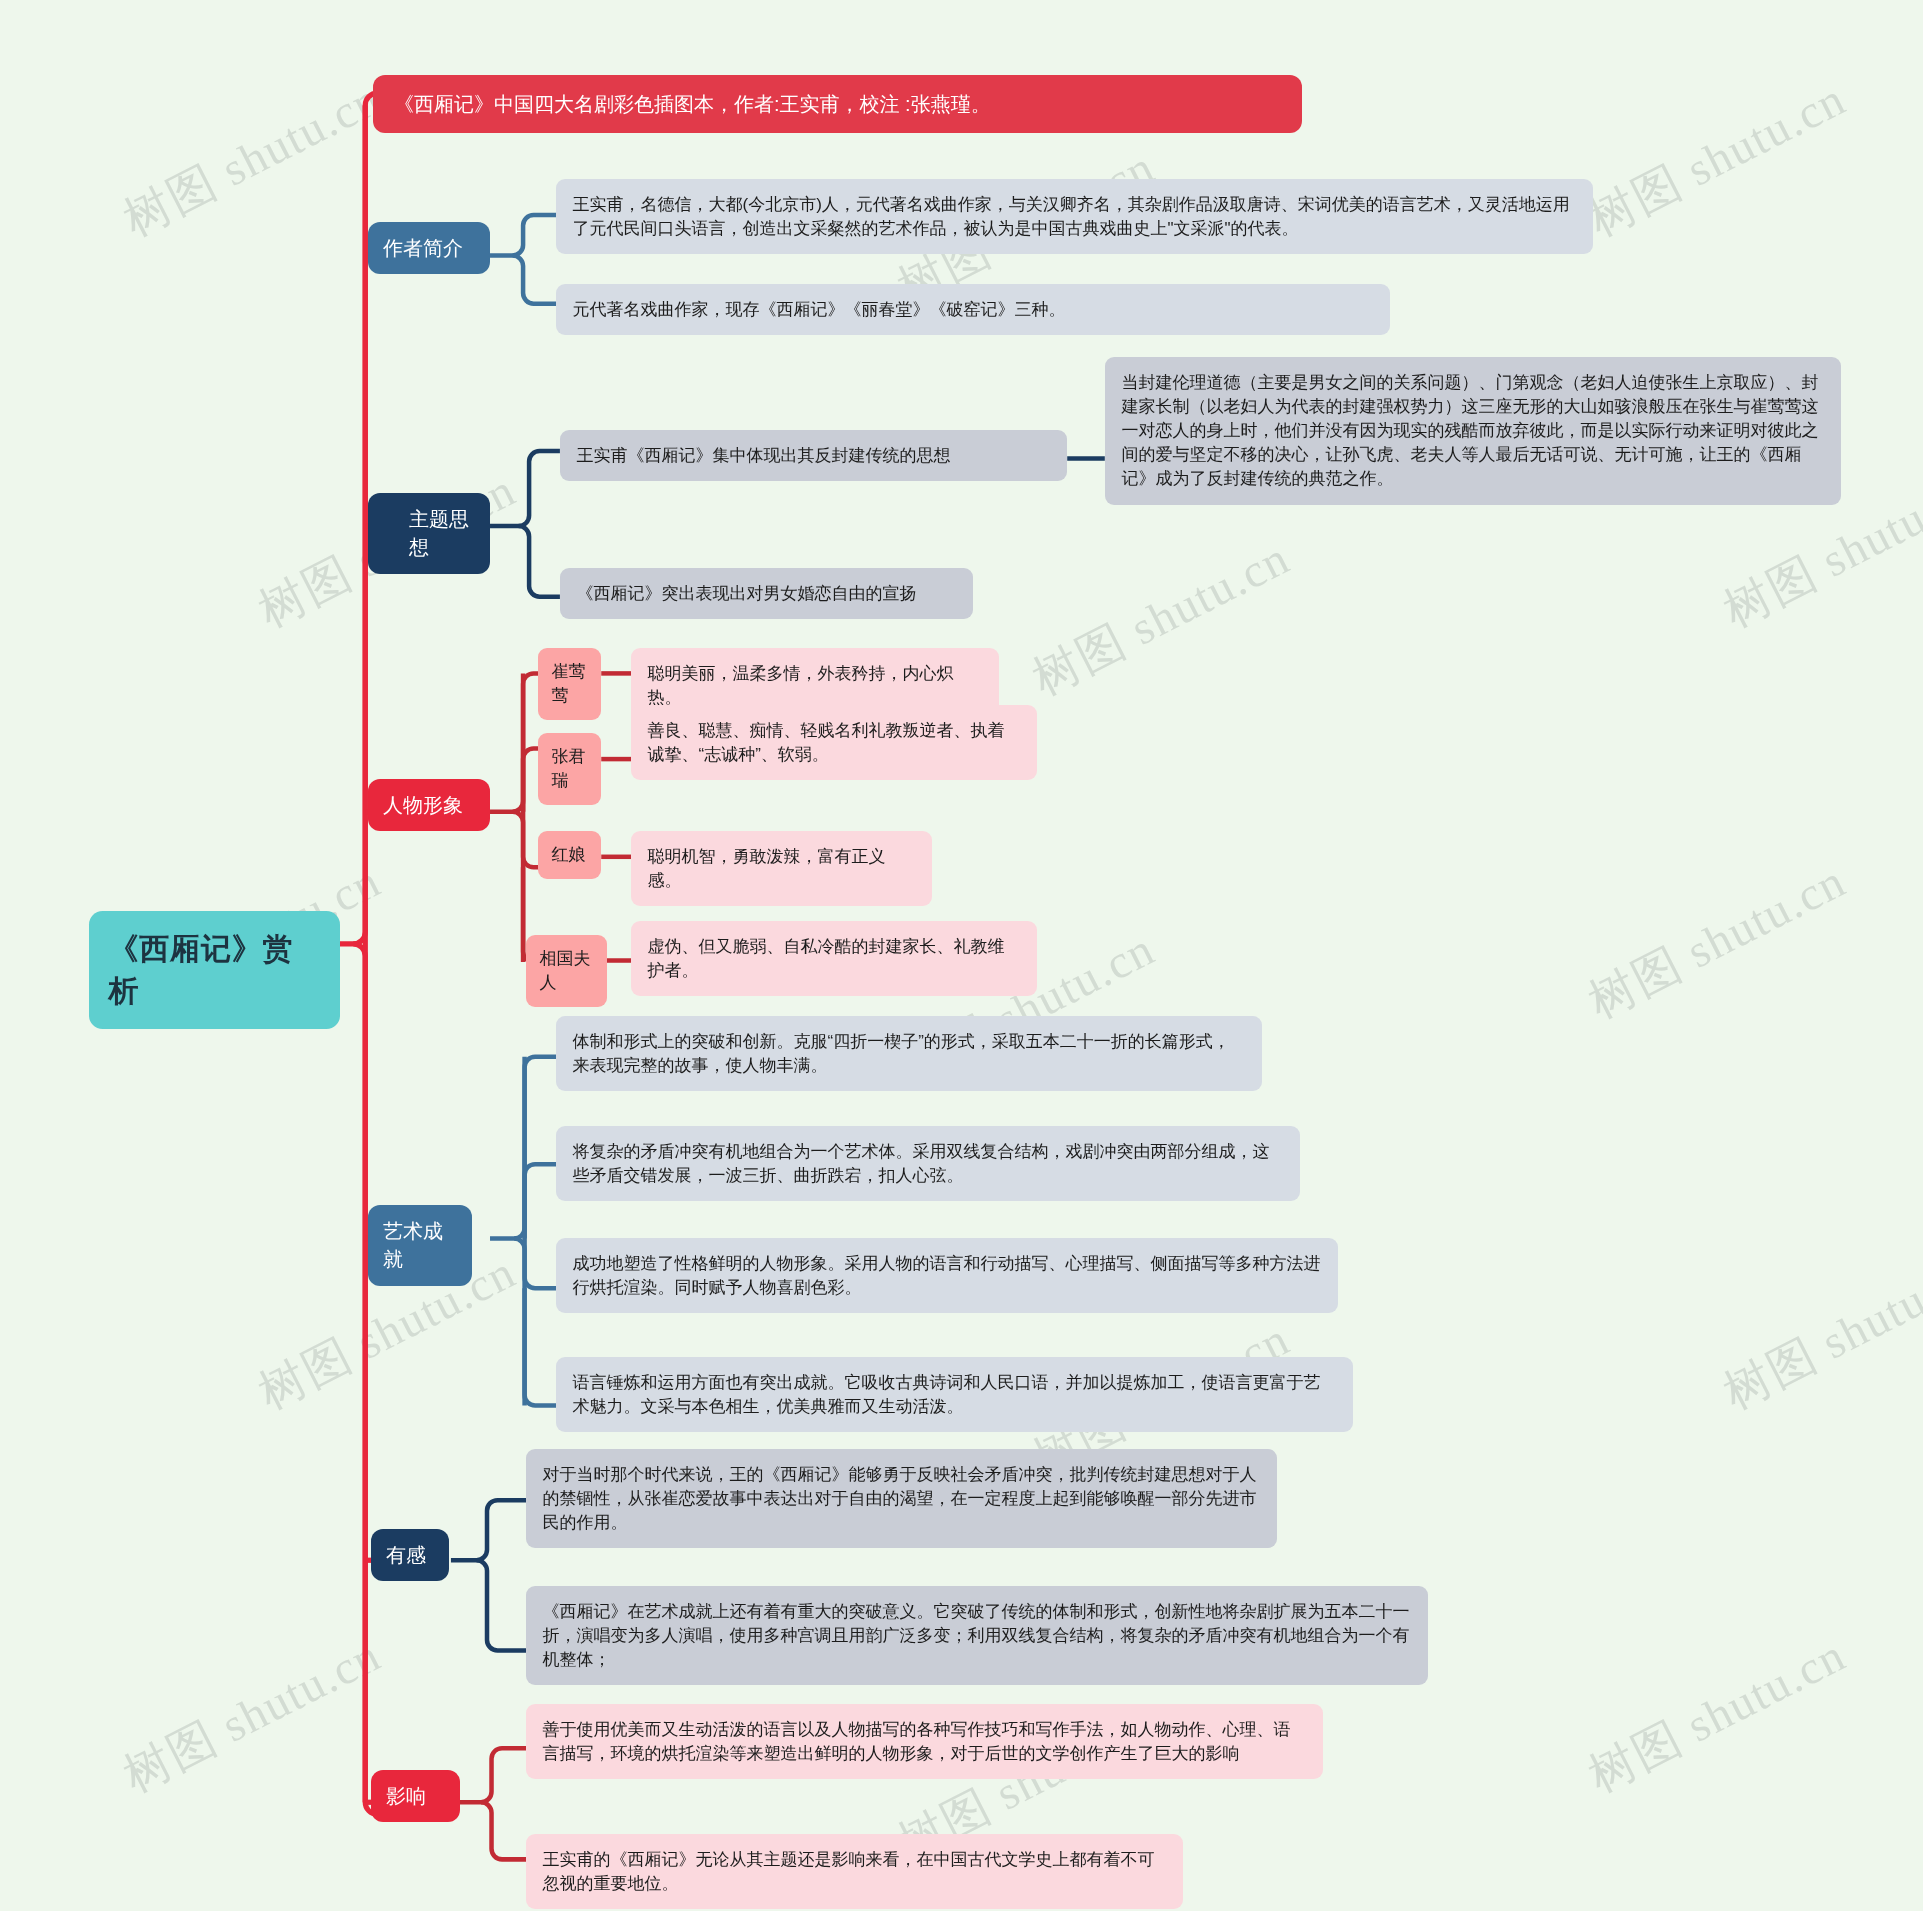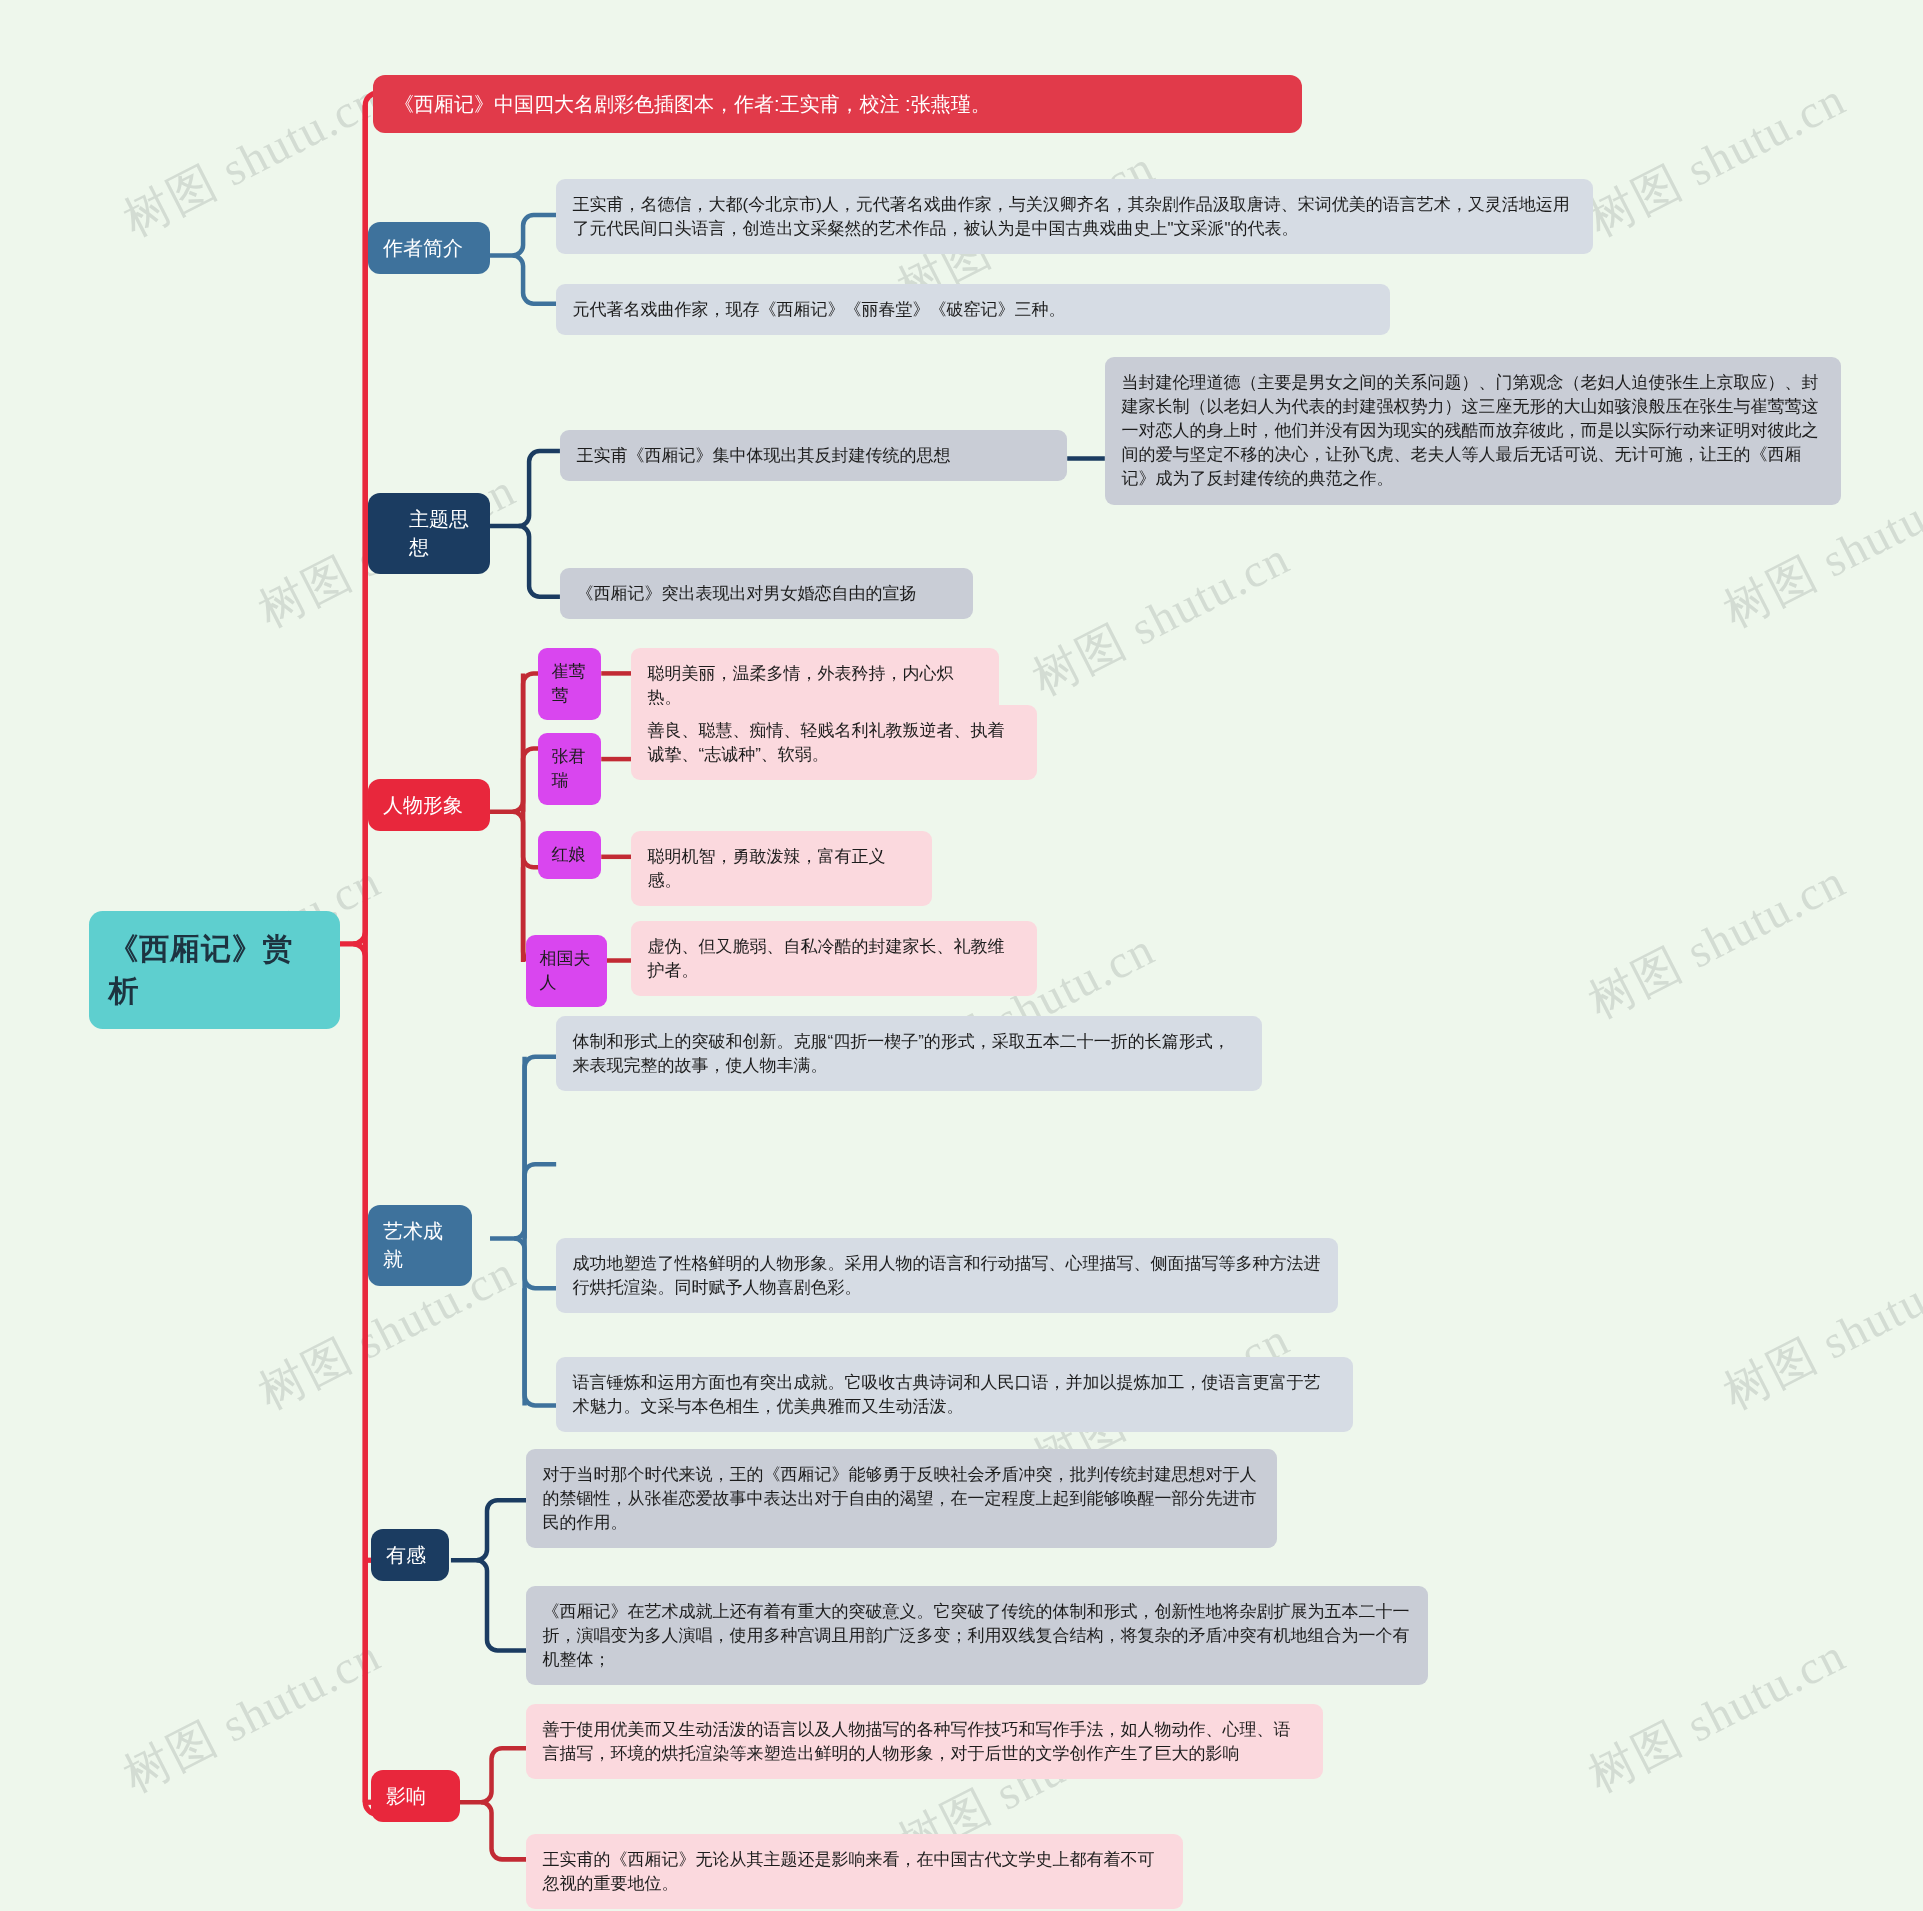--- a/index.html
+++ b/index.html
@@ -60,21 +60,21 @@
   .b-navy  { background:#1b3c61; }
   .b-red   { background:#e8273c; }
 
   
   .leaf { font-size:17px; color:#1c1c1c; border-radius:9px; padding:13.5px 16.5px; }
   .leaf-gray { background:#d6dce4; }
   .leaf-gray2{ background:#c9cdd6; }
   .leaf-pink { background:#fbd9de; }
 
   
-  .sublabel { background:#d946ef; color:#1c1c1c; font-size:17px; border-radius:9px; padding:12px 13.5px; justify-content:center; }
+  .sublabel { background:#fca5a5; color:#1c1c1c; font-size:17px; border-radius:9px; padding:12px 13.5px; justify-content:center; }
 </style>
 </head>
 <body>
 
 <div id="watermarks">
     <div class="wm" style="left: 113px; top: 195px;">树图 shutu.cn</div>
     <div class="wm" style="left: 248px; top: 586px;">树图 shutu.cn</div>
     <div class="wm" style="left: 113px; top: 977px;">树图 shutu.cn</div>
     <div class="wm" style="left: 248px; top: 1368px;">树图 shutu.cn</div>
     <div class="wm" style="left: 113px; top: 1751px;">树图 shutu.cn</div>
@@ -200,20 +200,23 @@
   <div class="node leaf leaf-pink" style="left:631px; top:921px; width:406px;">
     <span>虚伪、但又脆弱、自私冷酷的封建家长、礼教维护者。</span>
   </div>
 
   <div class="node branch b-steel" style="left:368px; top:1205px; width:104px;">
     <span>艺术成就</span>
   </div>
   <div class="node leaf leaf-gray" style="left:556px; top:1016px; width:706px;">
     <span>体制和形式上的突破和创新。克服“四折一楔子”的形式，采取五本二十一折的长篇形式，来表现完整的故事，使人物丰满。</span>
   </div>
+  <div class="node leaf leaf-gray" style="left:556px; top:1126px; width:744px;">
+    <span>将复杂的矛盾冲突有机地组合为一个艺术体。采用双线复合结构，戏剧冲突由两部分组成，这些矛盾交错发展，一波三折、曲折跌宕，扣人心弦。</span>
+  </div>
   <div class="node leaf leaf-gray" style="left:556px; top:1238px; width:782px;">
     <span>成功地塑造了性格鲜明的人物形象。采用人物的语言和行动描写、心理描写、侧面描写等多种方法进行烘托渲染。同时赋予人物喜剧色彩。</span>
   </div>
   <div class="node leaf leaf-gray" style="left:556px; top:1357px; width:797px;">
     <span>语言锤炼和运用方面也有突出成就。它吸收古典诗词和人民口语，并加以提炼加工，使语言更富于艺术魅力。文采与本色相生，优美典雅而又生动活泼。</span>
   </div>
 
   <div class="node branch b-navy" style="left:371px; top:1529px; width:78px;">
     <span>有感</span>
   </div>

